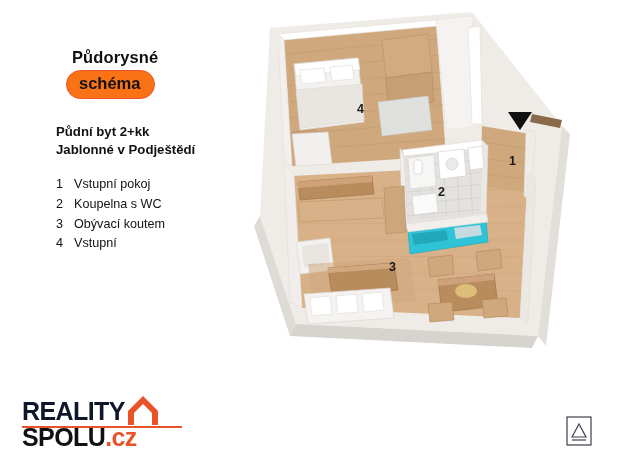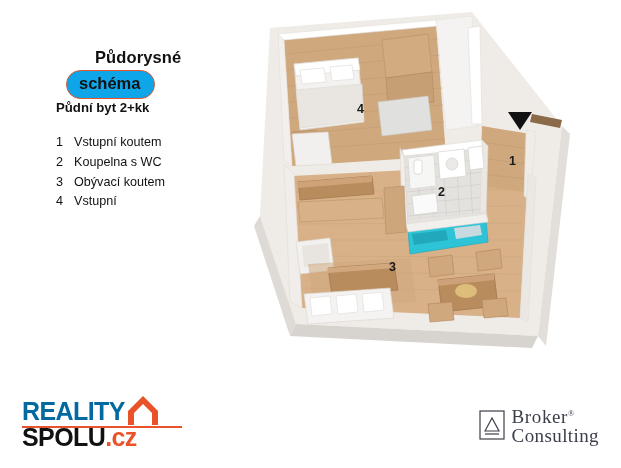--- a/index.html
+++ b/index.html
@@ -28,37 +28,37 @@
     position: relative;
     width: 124px;
     margin-left: 10px;
   }
   #title-line-1 {
     font-size: 16.5px;
     font-weight: 700;
     letter-spacing: 0.1px;
     color: #111;
     padding-left: 6px;
-    margin-left: 23px;
   }
   #title-line-2-wrap {
     margin-top: 3px;
     border: 1.6px solid #e8532a;
     border-radius: 17px;
     padding: 3px 14px 5px 12px;
     display: inline-block;
-    background: #0ea5e9;
+    background: #f97316;
   }
   #title-line-2 {
     font-size: 16.5px;
     font-weight: 700;
     color: #111;
   }
 
   #subtitle {
+    margin-top: 24px;
     font-size: 13.2px;
     font-weight: 700;
     line-height: 1.38;
     color: #111;
   }
 
   #room-list {
     margin-top: 16px;
     font-size: 12.6px;
     line-height: 1.56;
@@ -92,21 +92,21 @@
     left: 104px;
     top: -6px;
     width: 34px;
     height: 34px;
   }
   #reality-logo .logo-text-1 {
     font-size: 25px;
     font-weight: 700;
     letter-spacing: -0.6px;
     line-height: 1.0;
-    color: #0369a1;
+    color: #0f172a;
   }
   #reality-logo .logo-text-2 {
     font-size: 25px;
     font-weight: 700;
     letter-spacing: -0.6px;
     line-height: 1.05;
     color: #111;
   }
   #reality-logo .logo-cz {
     color: #e8532a;
@@ -182,27 +182,28 @@
 
   <div id="title-badge">
     <div id="title-line-1">Půdorysné</div>
     <div id="title-line-2-wrap">
       <span id="title-line-2">schéma</span>
     </div>
   </div>
 
   <div id="subtitle">
     <div>Půdní byt 2+kk</div>
+    <div>Jablonné v Podještědí</div>
   </div>
 
   <div id="room-list">
     <div class="room-row">
       <span class="room-num">1</span>
       <span class="room-label-col">
-        <span>Vstupní koutem</span>
+        <span>Vstupní pokoj</span>
       </span>
     </div>
     <div class="room-row">
       <span class="room-num">2</span>
       <span class="room-label-col">
         <span>Koupelna s WC</span>
       </span>
     </div>
     <div class="room-row">
       <span class="room-num">3</span>
@@ -394,18 +395,14 @@
   <div class="logo-bar"></div>
 </div>
 
 <div id="broker-logo">
   <div class="bc-row">
     <svg class="bc-mark" viewBox="0 0 26 30">
       <rect x="1" y="1" width="24" height="28" fill="none" stroke="#3b3f49" stroke-width="1.2"></rect>
       <polygon points="6,21 13,8 20,21" fill="none" stroke="#3b3f49" stroke-width="1.2"></polygon>
       <line x1="6" y1="24" x2="20" y2="24" stroke="#3b3f49" stroke-width="1.2"></line>
     </svg>
-    <div>
-      <div class="bc-name-1"><span>Broker</span><span class="bc-reg">®</span></div>
-      <div class="bc-name-2">Consulting</div>
-    </div>
   </div>
 </div>
 
 </body></html>

